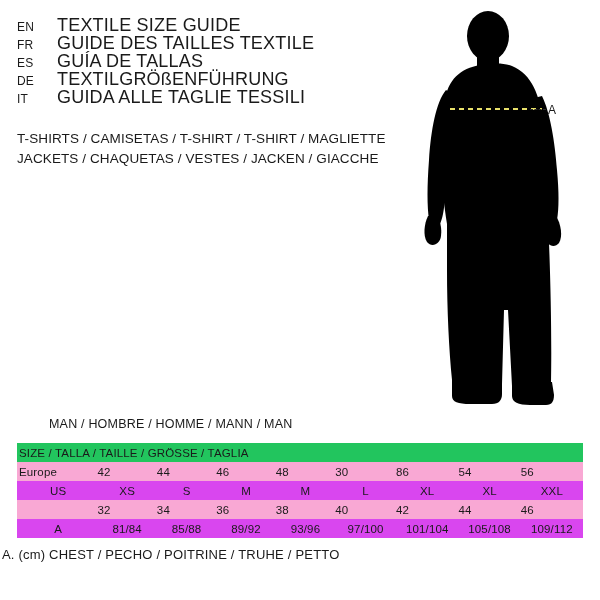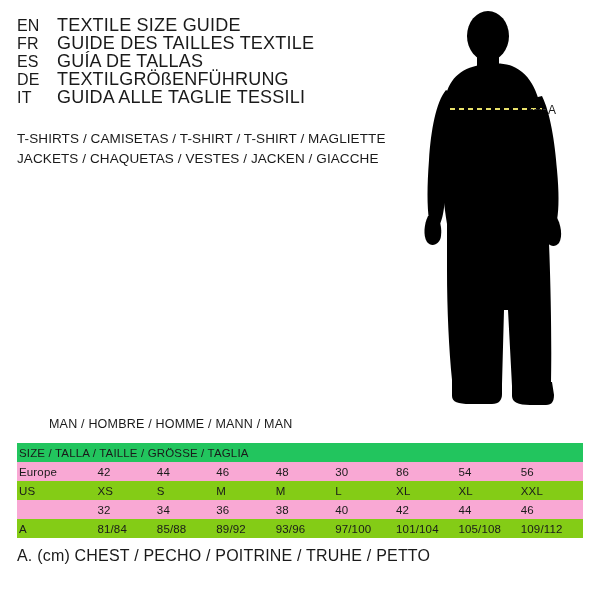--- a/index.html
+++ b/index.html
@@ -32,21 +32,21 @@
     display: flex;
     align-items: baseline;
     height: 18px;
     line-height: 18px;
     font-size: 12.5px;
     letter-spacing: 0.2px;
   }
   .lang-code {
     width: 40px;
     flex: 0 0 40px;
-    font-size: 16px;
+    font-size: 12px;
   }
   .lang-text {
     flex: 1 1 auto;
     font-size: 18px;
   }
 
   
   .category-block {
     position: absolute;
     left: 17px;
@@ -119,40 +119,41 @@
   }
   .row-head td {
     background: #22c55e;
     font-size: 11.5px;
     height: 18px;
   }
   .row-alt td {
     background: #f9a8d4;
   }
   .row-plain td {
-    background: #84cc16;
+    background: #d946ef;
+    text-align: center;
   }
   .col-label {
     width: 90px;
     padding-left: 2px !important;
   }
   .cell {
     width: 68px;
     text-align: left;
   }
   .headcell {
     padding-left: 2px !important;
   }
 
   
   .footnote {
     position: absolute;
-    left: 17px;
+    left: 2px;
     top: 547px;
-    font-size: 16px;
+    font-size: 13px;
     letter-spacing: 0.2px;
   }
 </style>
 </head>
 <body>
 
 <div class="page">
 
   <div class="lang-block">
     <div class="lang-row">

